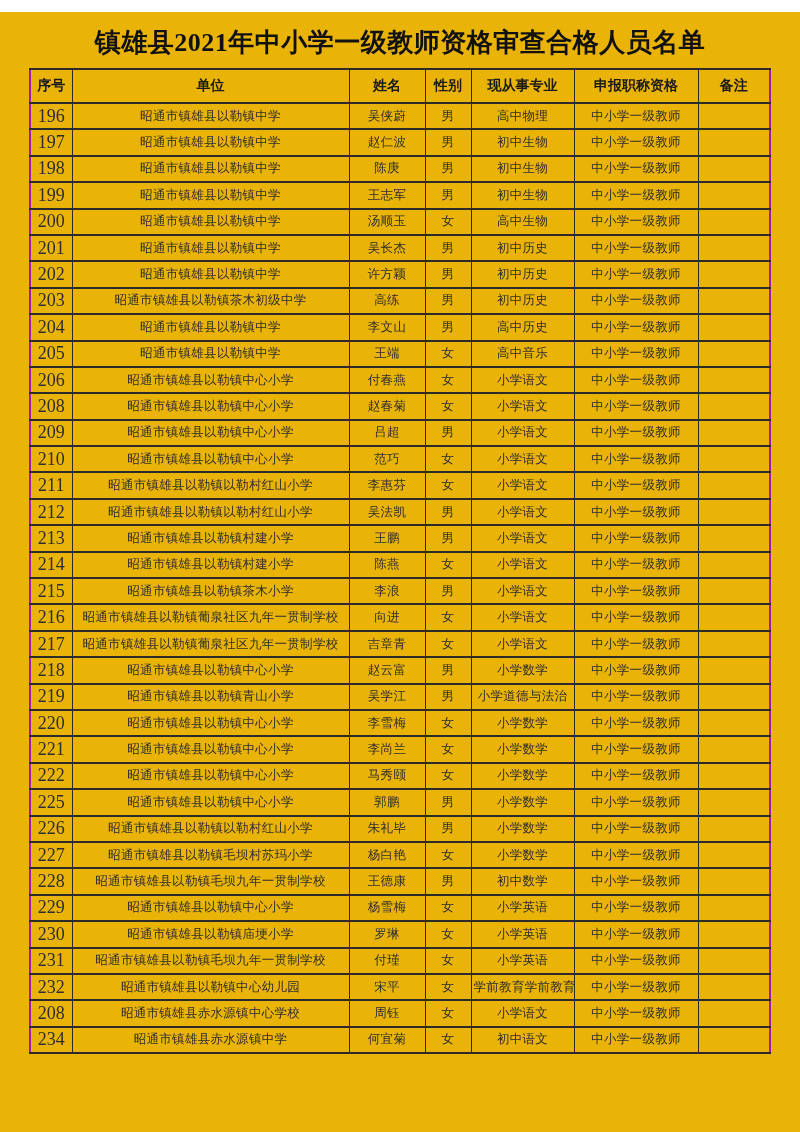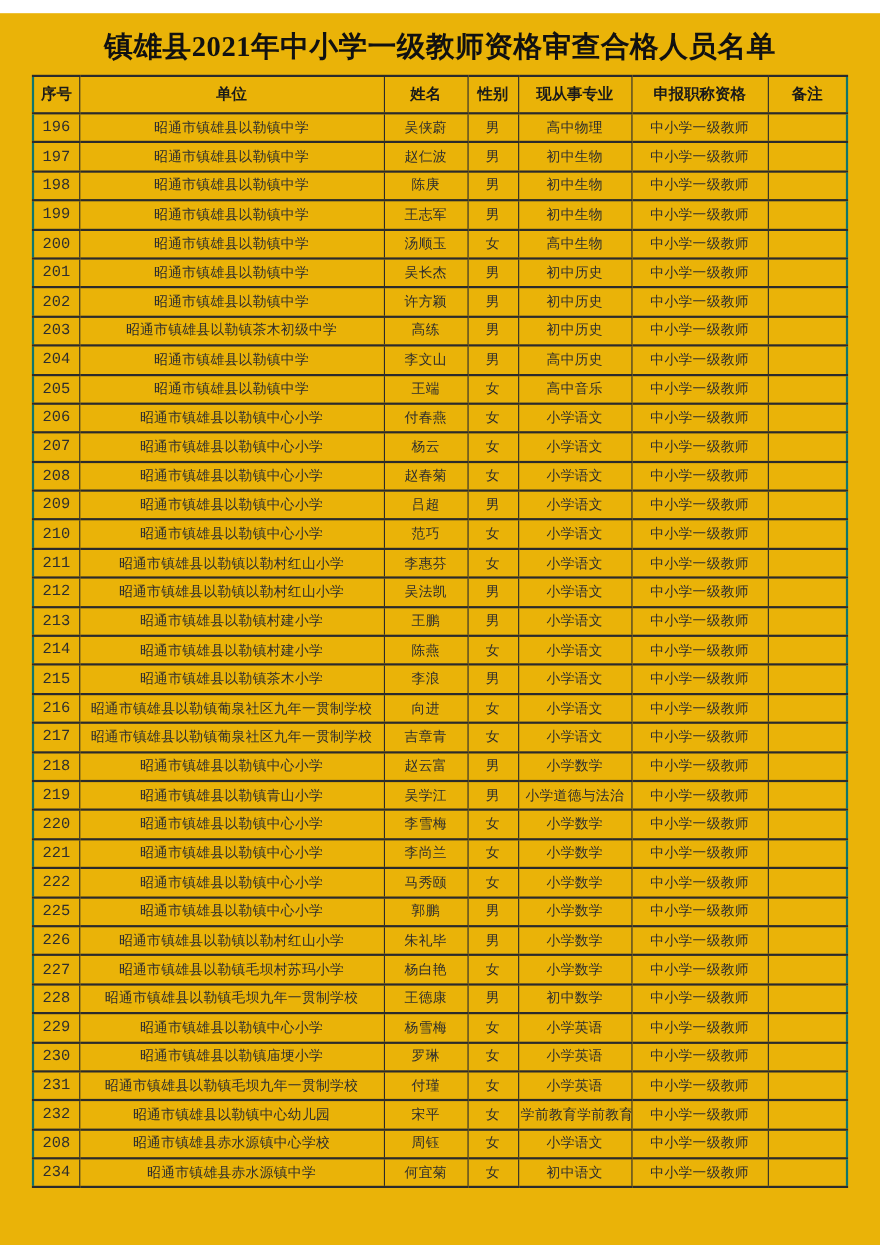--- a/index.html
+++ b/index.html
@@ -25,21 +25,21 @@
     font-weight: bold;
     color: #111111;
     letter-spacing: 0.5px;
     line-height: 32px;
   }
   table.roster {
     width: 740px;
     margin: 9px auto 0 auto;
     border-collapse: collapse;
     table-layout: fixed;
-    border: 2px solid #0f766e;
+    border: 2px solid #a21caf;
   }
   table.roster th,
   table.roster td {
     border-left: 1px solid #2b2b2b;
     border-right: 1px solid #2b2b2b;
     border-top: 2px solid #2b2b2b;
     border-bottom: 2px solid #2b2b2b;
     padding: 0 2px;
     text-align: center;
     vertical-align: middle;
@@ -52,23 +52,22 @@
     font-weight: bold;
     color: #1a1a1a;
   }
   table.roster tbody td {
     height: 24.4px;
     font-size: 12.5px;
     color: #2e2e2e;
     letter-spacing: 0.3px;
   }
   table.roster tbody td.seq {
-    font-size: 14px;
+    font-size: 18px;
     letter-spacing: 0;
-    font-family: Liberation Mono, monospace;
   }
   col.c-seq   { width: 42px;  }
   col.c-unit  { width: 277px; }
   col.c-name  { width: 76px;  }
   col.c-gen   { width: 46px;  }
   col.c-spec  { width: 103px; }
   col.c-qual  { width: 124px; }
   col.c-rem   { width: 72px;  }
 </style>
 </head>
@@ -202,29 +201,20 @@
   <tr>
     <td class="seq">206</td>
     <td class="unit">昭通市镇雄县以勒镇中心小学</td>
     <td>付春燕</td>
     <td>女</td>
     <td>小学语文</td>
     <td>中小学一级教师</td>
     <td></td>
   </tr>
 
-  <tr>
-    <td class="seq">207</td>
-    <td class="unit">昭通市镇雄县以勒镇中心小学</td>
-    <td>杨云</td>
-    <td>女</td>
-    <td>小学语文</td>
-    <td>中小学一级教师</td>
-    <td></td>
-  </tr>
 
   <tr>
     <td class="seq">208</td>
     <td class="unit">昭通市镇雄县以勒镇中心小学</td>
     <td>赵春菊</td>
     <td>女</td>
     <td>小学语文</td>
     <td>中小学一级教师</td>
     <td></td>
   </tr>

